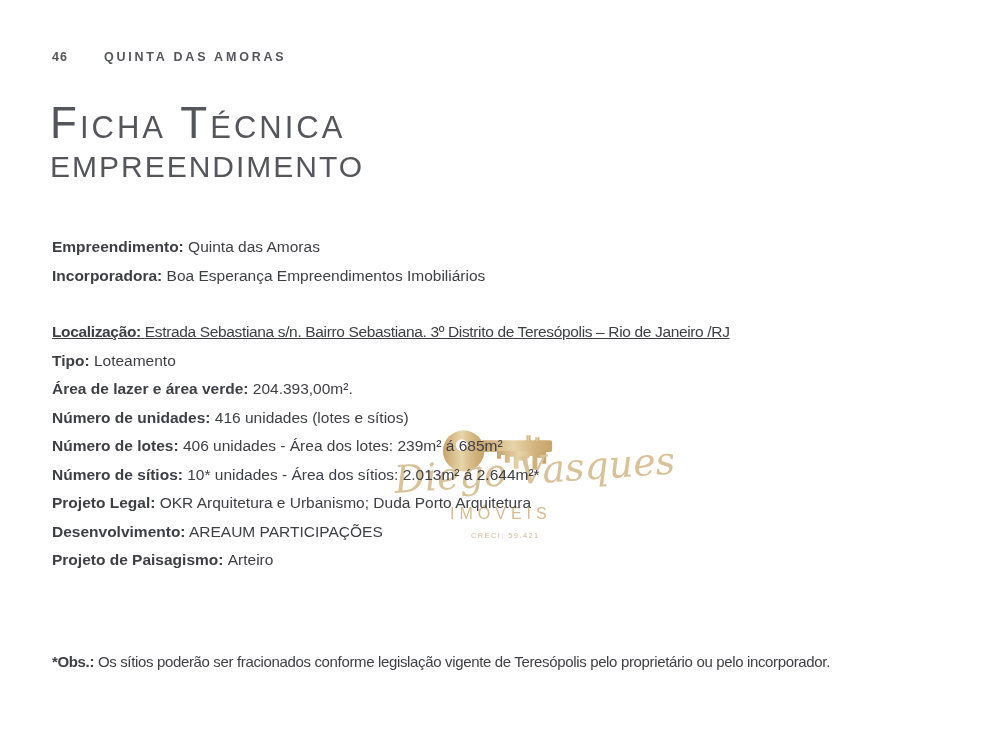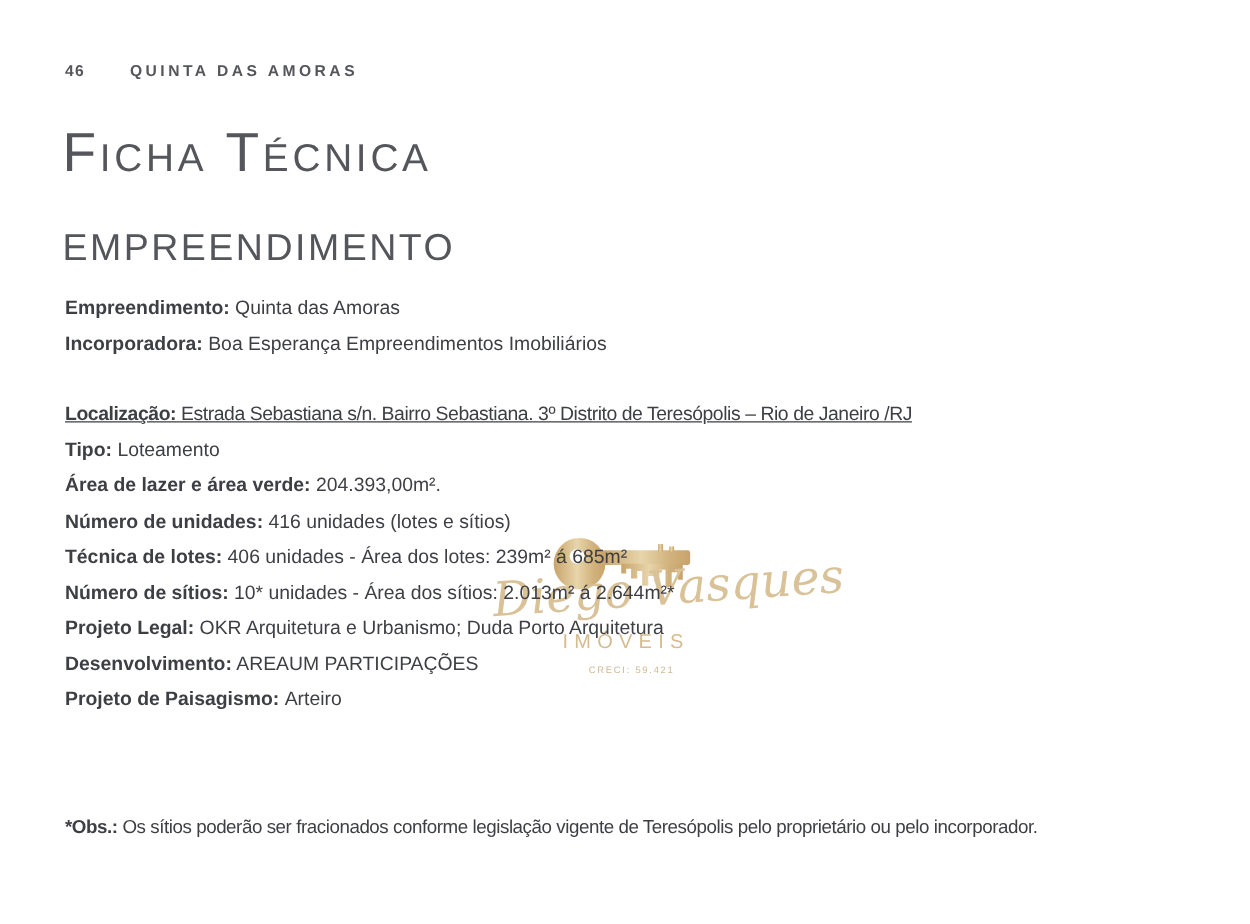--- a/index.html
+++ b/index.html
@@ -42,21 +42,20 @@
   .title-line1 {
     font-size: 44px;
     font-variant: small-caps;
     letter-spacing: 3px;
     line-height: 46px;
   }
   .title-line2 {
     font-size: 30px;
     letter-spacing: 2px;
     line-height: 42px;
-    margin-top: 32px;
   }
 
   
   .fields {
     position: absolute;
     top: 233px;
     left: 52px;
     right: 40px;
     z-index: 2;
     color: #3e3f44;
@@ -170,21 +169,21 @@
     <div class="wm-creci">CRECI: 59.421</div>
   </div>
 
   <div class="fields">
     <p class="field"><span class="label">Empreendimento:</span> <span class="value">Quinta das Amoras</span></p>
     <p class="field"><span class="label">Incorporadora:</span> <span class="value">Boa Esperança Empreendimentos Imobiliários</span></p>
     <p class="field gap-above condensed"><span class="label">Localização:</span> <span class="value">Estrada Sebastiana s/n. Bairro Sebastiana. 3º Distrito de Teresópolis – Rio de Janeiro /RJ</span></p>
     <p class="field"><span class="label">Tipo:</span> <span class="value">Loteamento</span></p>
     <p class="field"><span class="label">Área de lazer e área verde:</span> <span class="value">204.393,00m².</span></p>
     <p class="field"><span class="label">Número de unidades:</span> <span class="value">416 unidades (lotes e sítios)</span></p>
-    <p class="field"><span class="label">Técnica de lotes:</span> <span class="value">406 unidades - Área dos lotes: 239m² á 685m²</span></p>
+    <p class="field"><span class="label">Número de lotes:</span> <span class="value">406 unidades - Área dos lotes: 239m² á 685m²</span></p>
     <p class="field"><span class="label">Número de sítios:</span> <span class="value">10* unidades - Área dos sítios: 2.013m² á 2.644m²*</span></p>
     <p class="field"><span class="label">Projeto Legal:</span>&nbsp;<span class="value">OKR Arquitetura e Urbanismo; Duda Porto Arquitetura</span></p>
     <p class="field"><span class="label">Desenvolvimento:</span> <span class="value">AREAUM PARTICIPAÇÕES</span></p>
     <p class="field"><span class="label">Projeto de Paisagismo:</span>&nbsp;<span class="value">Arteiro</span></p>
   </div>
 
   <p class="footnote"><span class="label">*Obs.:</span> <span>Os sítios poderão ser fracionados conforme legislação vigente de Teresópolis pelo proprietário ou pelo incorporador.</span></p>
 
 </div>
 

